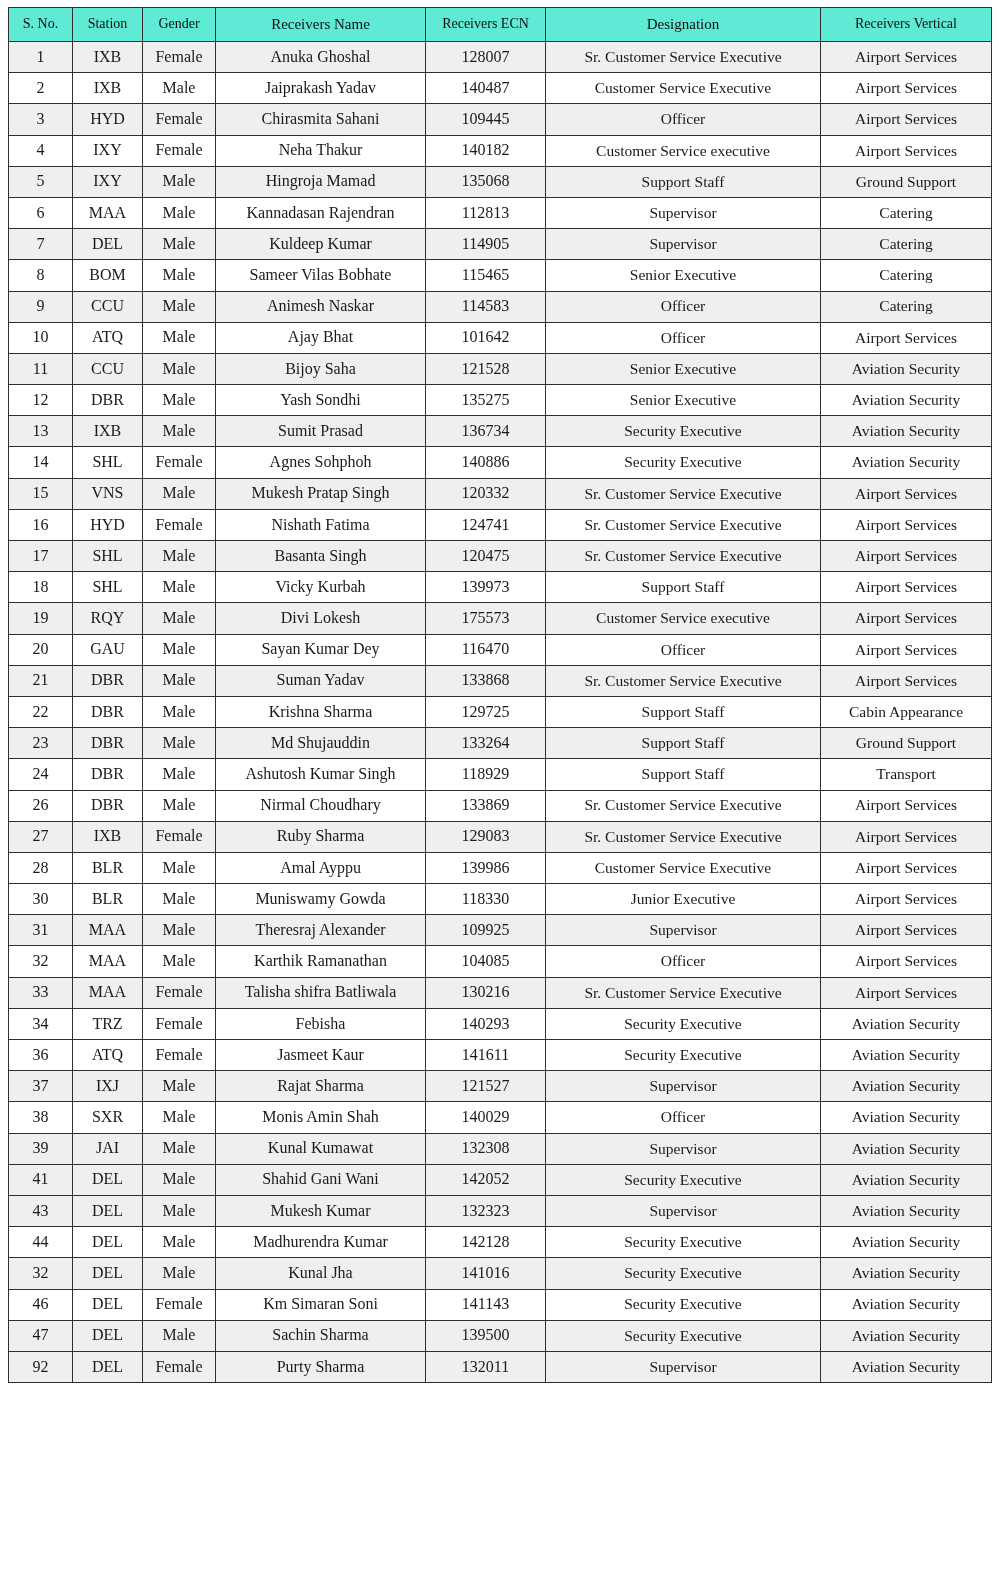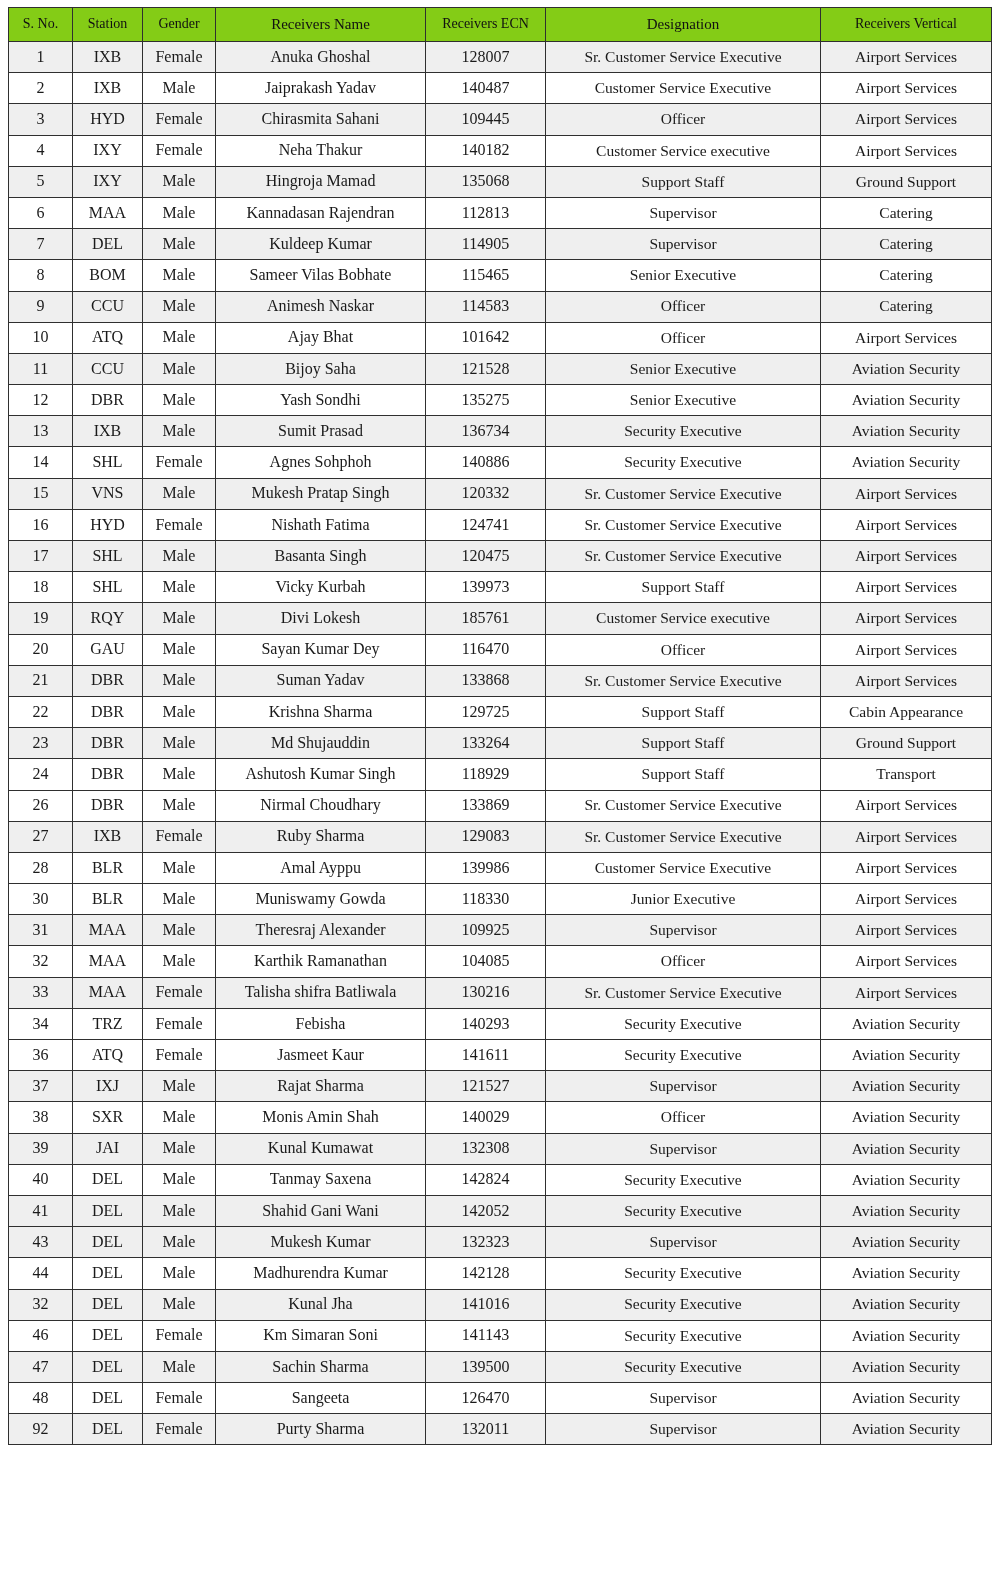--- a/index.html
+++ b/index.html
@@ -37,21 +37,21 @@
 
   table.grid th, table.grid td {
     border: 1px solid #2f2f2f;
     text-align: center;
     vertical-align: middle;
     padding: 0 2px;
     white-space: nowrap;
     overflow: hidden;
   }
   table.grid thead th {
-    background: #84cc16;
+    background: #5eead4;
     height: 33px;
     font-weight: normal;
     font-size: 15px;
     line-height: 1.05;
     color: #111111;
   }
   table.grid thead th.small-head {
     font-size: 14px;
   }
   table.grid tbody td {
@@ -254,21 +254,21 @@
           <td>Vicky Kurbah</td>
           <td>139973</td>
           <td class="c-desig-cell">Support Staff</td>
           <td class="c-vert-cell">Airport Services</td>
         </tr>
         <tr class="shaded">
           <td>19</td>
           <td>RQY</td>
           <td>Male</td>
           <td>Divi Lokesh</td>
-          <td>185761</td>
+          <td>175573</td>
           <td class="c-desig-cell">Customer Service executive</td>
           <td class="c-vert-cell">Airport Services</td>
         </tr>
         <tr>
           <td>20</td>
           <td>GAU</td>
           <td>Male</td>
           <td>Sayan Kumar Dey</td>
           <td>116470</td>
           <td class="c-desig-cell">Officer</td>
@@ -411,29 +411,20 @@
         </tr>
         <tr class="shaded">
           <td>39</td>
           <td>JAI</td>
           <td>Male</td>
           <td>Kunal Kumawat</td>
           <td>132308</td>
           <td class="c-desig-cell">Supervisor</td>
           <td class="c-vert-cell">Aviation Security</td>
         </tr>
-        <tr>
-          <td>40</td>
-          <td>DEL</td>
-          <td>Male</td>
-          <td>Tanmay Saxena</td>
-          <td>142824</td>
-          <td class="c-desig-cell">Security Executive</td>
-          <td class="c-vert-cell">Aviation Security</td>
-        </tr>
         <tr class="shaded">
           <td>41</td>
           <td>DEL</td>
           <td>Male</td>
           <td>Shahid Gani Wani</td>
           <td>142052</td>
           <td class="c-desig-cell">Security Executive</td>
           <td class="c-vert-cell">Aviation Security</td>
         </tr>
         <tr class="shaded">
@@ -472,29 +463,20 @@
           <td class="c-desig-cell">Security Executive</td>
           <td class="c-vert-cell">Aviation Security</td>
         </tr>
         <tr class="shaded">
           <td>47</td>
           <td>DEL</td>
           <td>Male</td>
           <td>Sachin Sharma</td>
           <td>139500</td>
           <td class="c-desig-cell">Security Executive</td>
-          <td class="c-vert-cell">Aviation Security</td>
-        </tr>
-        <tr>
-          <td>48</td>
-          <td>DEL</td>
-          <td>Female</td>
-          <td>Sangeeta</td>
-          <td>126470</td>
-          <td class="c-desig-cell">Supervisor</td>
           <td class="c-vert-cell">Aviation Security</td>
         </tr>
         <tr class="shaded">
           <td>92</td>
           <td>DEL</td>
           <td>Female</td>
           <td>Purty Sharma</td>
           <td>132011</td>
           <td class="c-desig-cell">Supervisor</td>
           <td class="c-vert-cell">Aviation Security</td>

